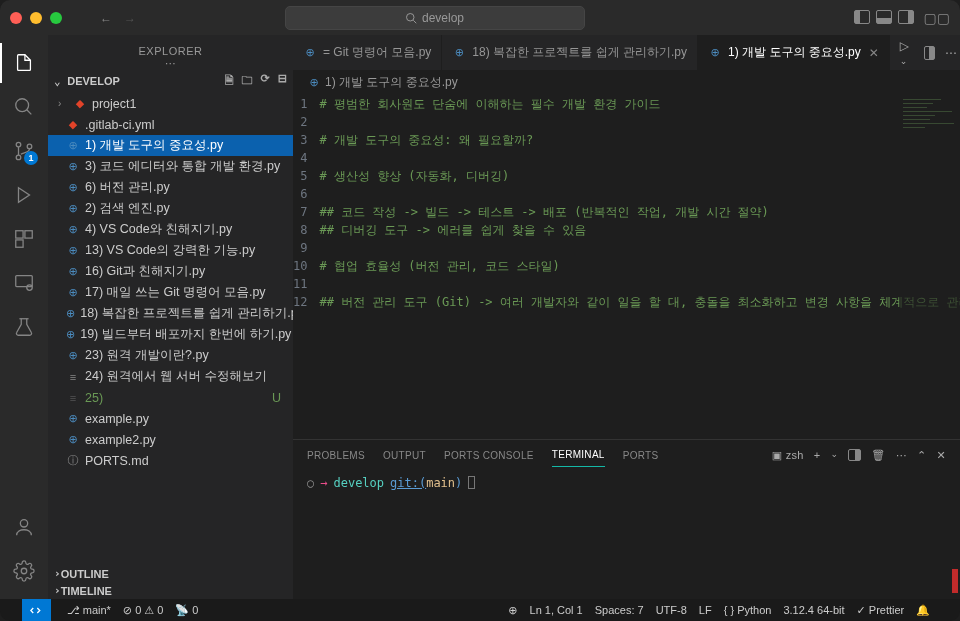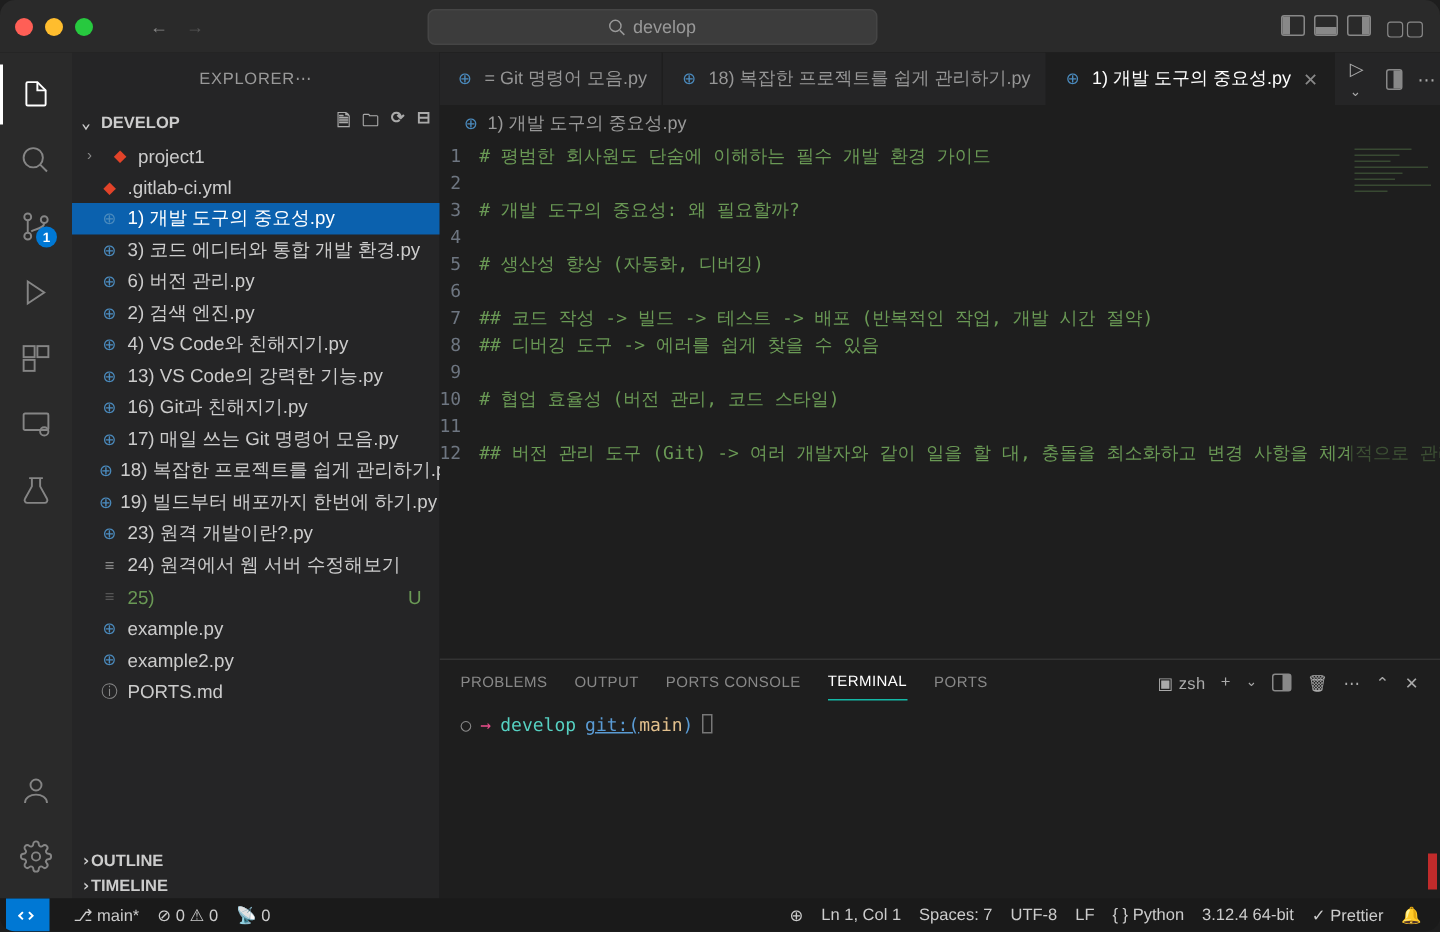--- a/index.html
+++ b/index.html
@@ -28,21 +28,21 @@
 
 .activity-bar { width: 48px; background: #2a2a2a; display: flex; flex-direction: column; align-items: center; padding-top: 8px; gap: 4px; }
 .activity-item { width: 48px; height: 40px; display: flex; align-items: center; justify-content: center; color: #858585; position: relative; cursor: pointer; }
 .activity-item.active { color: #fff; }
 .activity-item.active::before { content:''; position: absolute; left: 0; top: 0; bottom: 0; width: 2px; background: #fff; }
 .activity-bottom { margin-top: auto; margin-bottom: 8px; display: flex; flex-direction: column; gap: 4px; }
 .badge { position: absolute; bottom: 6px; right: 10px; background: #0078d4; color: #fff; border-radius: 50%; width: 14px; height: 14px; font-size: 9px; display: flex; align-items: center; justify-content: center; font-weight: bold; }
 
 
 .sidebar { width: 245px; background: #252526; display: flex; flex-direction: column; overflow: hidden; }
-.sidebar-header { height: 35px; display: flex; align-items: center; justify-content: center; padding: 0 10px; color: #999; font-size: 11px; letter-spacing: 0.5px; }
+.sidebar-header { height: 35px; display: flex; align-items: center; justify-content: flex-end; padding: 0 10px; color: #999; font-size: 11px; letter-spacing: 0.5px; flex-direction: column; }
 .sidebar-section { display: flex; align-items: center; padding: 2px 6px; font-size: 11px; font-weight: bold; color: #ccc; cursor: pointer; }
 .sidebar-section.develop { justify-content: space-between; }
 .section-actions { display: flex; gap: 8px; color: #aaa; }
 .file-tree { flex: 1; overflow-y: auto; padding-bottom: 4px; }
 .tree-item { display: flex; align-items: center; padding: 1px 8px 1px 18px; font-size: 12.5px; color: #ccc; cursor: pointer; white-space: nowrap; height: 21px; gap: 5px; }
 .tree-item.selected { background: #0b61ae; color: #fff; }
 .tree-item.folder { padding-left: 10px; }
 .tree-item .chev { width: 10px; display: inline-block; color: #888; font-size: 10px; }
 .file-icon { width: 14px; display: inline-flex; justify-content: center; font-size: 11px; }
 .py-icon { color: #4b8bbe; }
@@ -67,21 +67,21 @@
 
 .panel { height: 160px; background: #1e1e1e; border-top: 1px solid #333; display: flex; flex-direction: column; }
 .panel-tabs { height: 30px; display: flex; align-items: center; gap: 18px; padding: 0 14px; font-size: 10px; color: #888; letter-spacing: 0.3px; }
 .panel-tab { cursor: pointer; padding: 6px 0; }
 .panel-tab.active { color: #fff; border-bottom: 1px solid #14b8a6; }
 .panel-actions { margin-left: auto; display: flex; gap: 10px; color: #aaa; font-size: 11px; }
 .terminal { flex: 1; padding: 6px 14px; font-family: Menlo, Consolas, monospace; font-size: 12px; position: relative; }
 .term-line { display: flex; gap: 6px; }
 
 
-.statusbar { height: 22px; background: #1a1a1a; display: flex; align-items: center; padding: 0 4px; font-size: 11px; color: #ccc; gap: 12px; }
+.statusbar { height: 22px; background: #1a1a1a; display: flex; align-items: center; padding: 0 22px; font-size: 11px; color: #ccc; gap: 12px; }
 .remote-btn { background: #0078d4; color: #fff; height: 22px; padding: 0 8px; display: flex; align-items: center; margin-right: 4px; }
 .status-right { margin-left: auto; display: flex; gap: 12px; align-items: center; padding-right: 8px; }
 
 .chev-sym { font-family: monospace; }
 svg { display: block; }
 </style>
 </head>
 <body>
 
 <div class="window">

